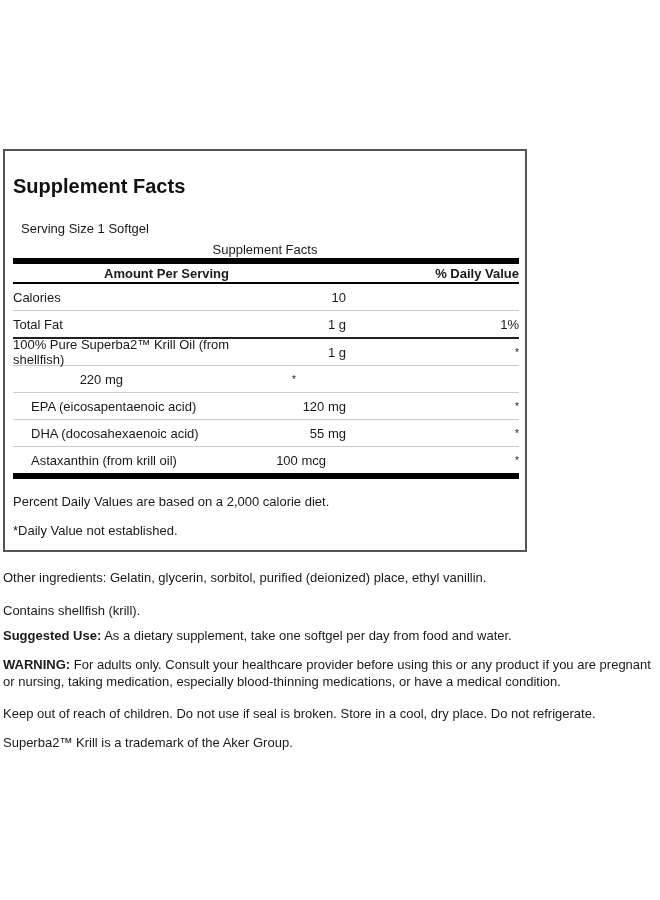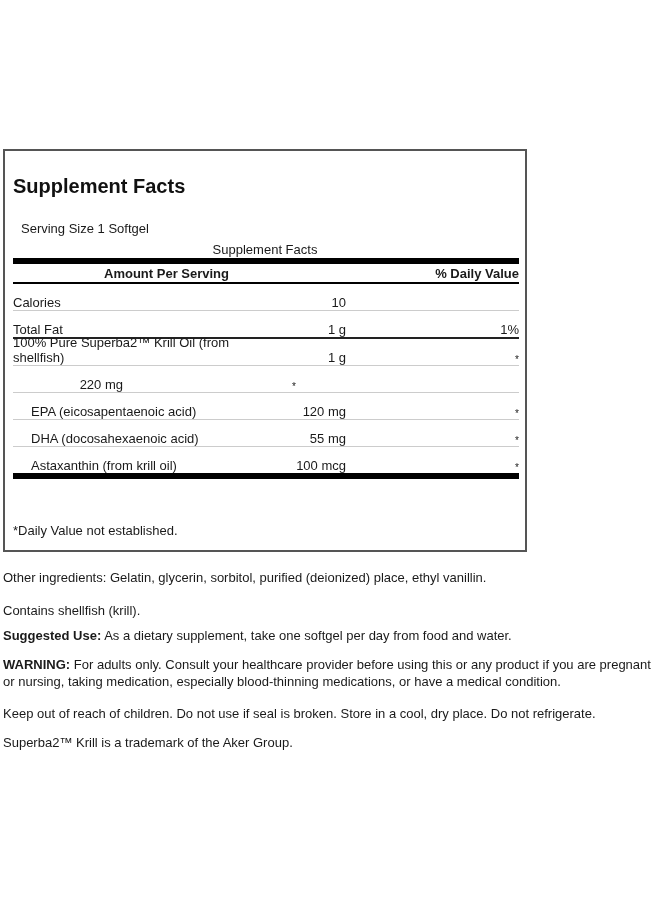--- a/index.html
+++ b/index.html
@@ -27,25 +27,25 @@
   .table {
     position: absolute; left: 8px; right: 6px; top: 113px;
   }
   .hdr {
     height: 17px; display: flex; font-size: 13px; font-weight: bold;
     border-bottom: 2px solid #000; align-items: flex-end; padding-bottom: 1px;
   }
   .hdr .c-name { flex: 1; text-align: right; padding-right: 170px; }
   .hdr .c-dv { width: 120px; text-align: right; }
   .row {
-    height: 26px; display: flex; align-items: flex-end; font-size: 13px;
+    height: 26px; display: flex; align-items: center; font-size: 13px;
     border-bottom: 1px solid #ccc;
   }
   .row.heavy { border-bottom: 2px solid #222; }
-  .row.last { border-bottom: none; }
+  .row.last { border-bottom: none; gap: 20px; }
   .row .c-name { flex: 1; }
   .row .c-name.indent { padding-left: 18px; }
   .row .c-amt { width: 110px; text-align: right; }
   .row .c-dv { width: 173px; text-align: right; }
   .row .c-dv.star { font-size: 10px; }
   .foot1 { position: absolute; left: 8px; top: 343px; font-size: 13px; }
   .foot2 { position: absolute; left: 8px; top: 372px; font-size: 13px; text-align: center; }
   .para {
     position: absolute; left: 3px; width: 650px; font-size: 13px; line-height: 17px;
   }
@@ -96,20 +96,21 @@
       <span class="c-dv star">*</span>
     </div>
     <div class="row last">
       <span class="c-name indent">Astaxanthin (from krill oil)</span>
       <span class="c-amt">100 mcg</span>
       <span class="c-dv star">*</span>
     </div>
   </div>
 
   <div class="thick-bar" style="top:322px"></div>
+  <div class="foot1">Percent Daily Values are based on a 2,000 calorie diet.</div>
   <div class="foot2">*Daily Value not established.</div>
 </div>
 
 <div class="para" style="top:569px">Other ingredients: Gelatin, glycerin, sorbitol, purified (deionized) place, ethyl vanillin.</div>
 <div class="para" style="top:602px">Contains shellfish (krill).</div>
 <div class="para" style="top:627px"><b>Suggested Use:</b><span> As a dietary supplement, take one softgel per day from food and water.</span></div>
 <div class="para" style="top:656px"><b>WARNING:</b><span> For adults only. Consult your healthcare provider before using this or any product if you are pregnant or nursing, taking medication, especially blood-thinning medications, or have a medical condition.</span></div>
 <div class="para" style="top:705px">Keep out of reach of children. Do not use if seal is broken. Store in a cool, dry place. Do not refrigerate.</div>
 <div class="para" style="top:734px">Superba2™ Krill is a trademark of the Aker Group.</div>
 

